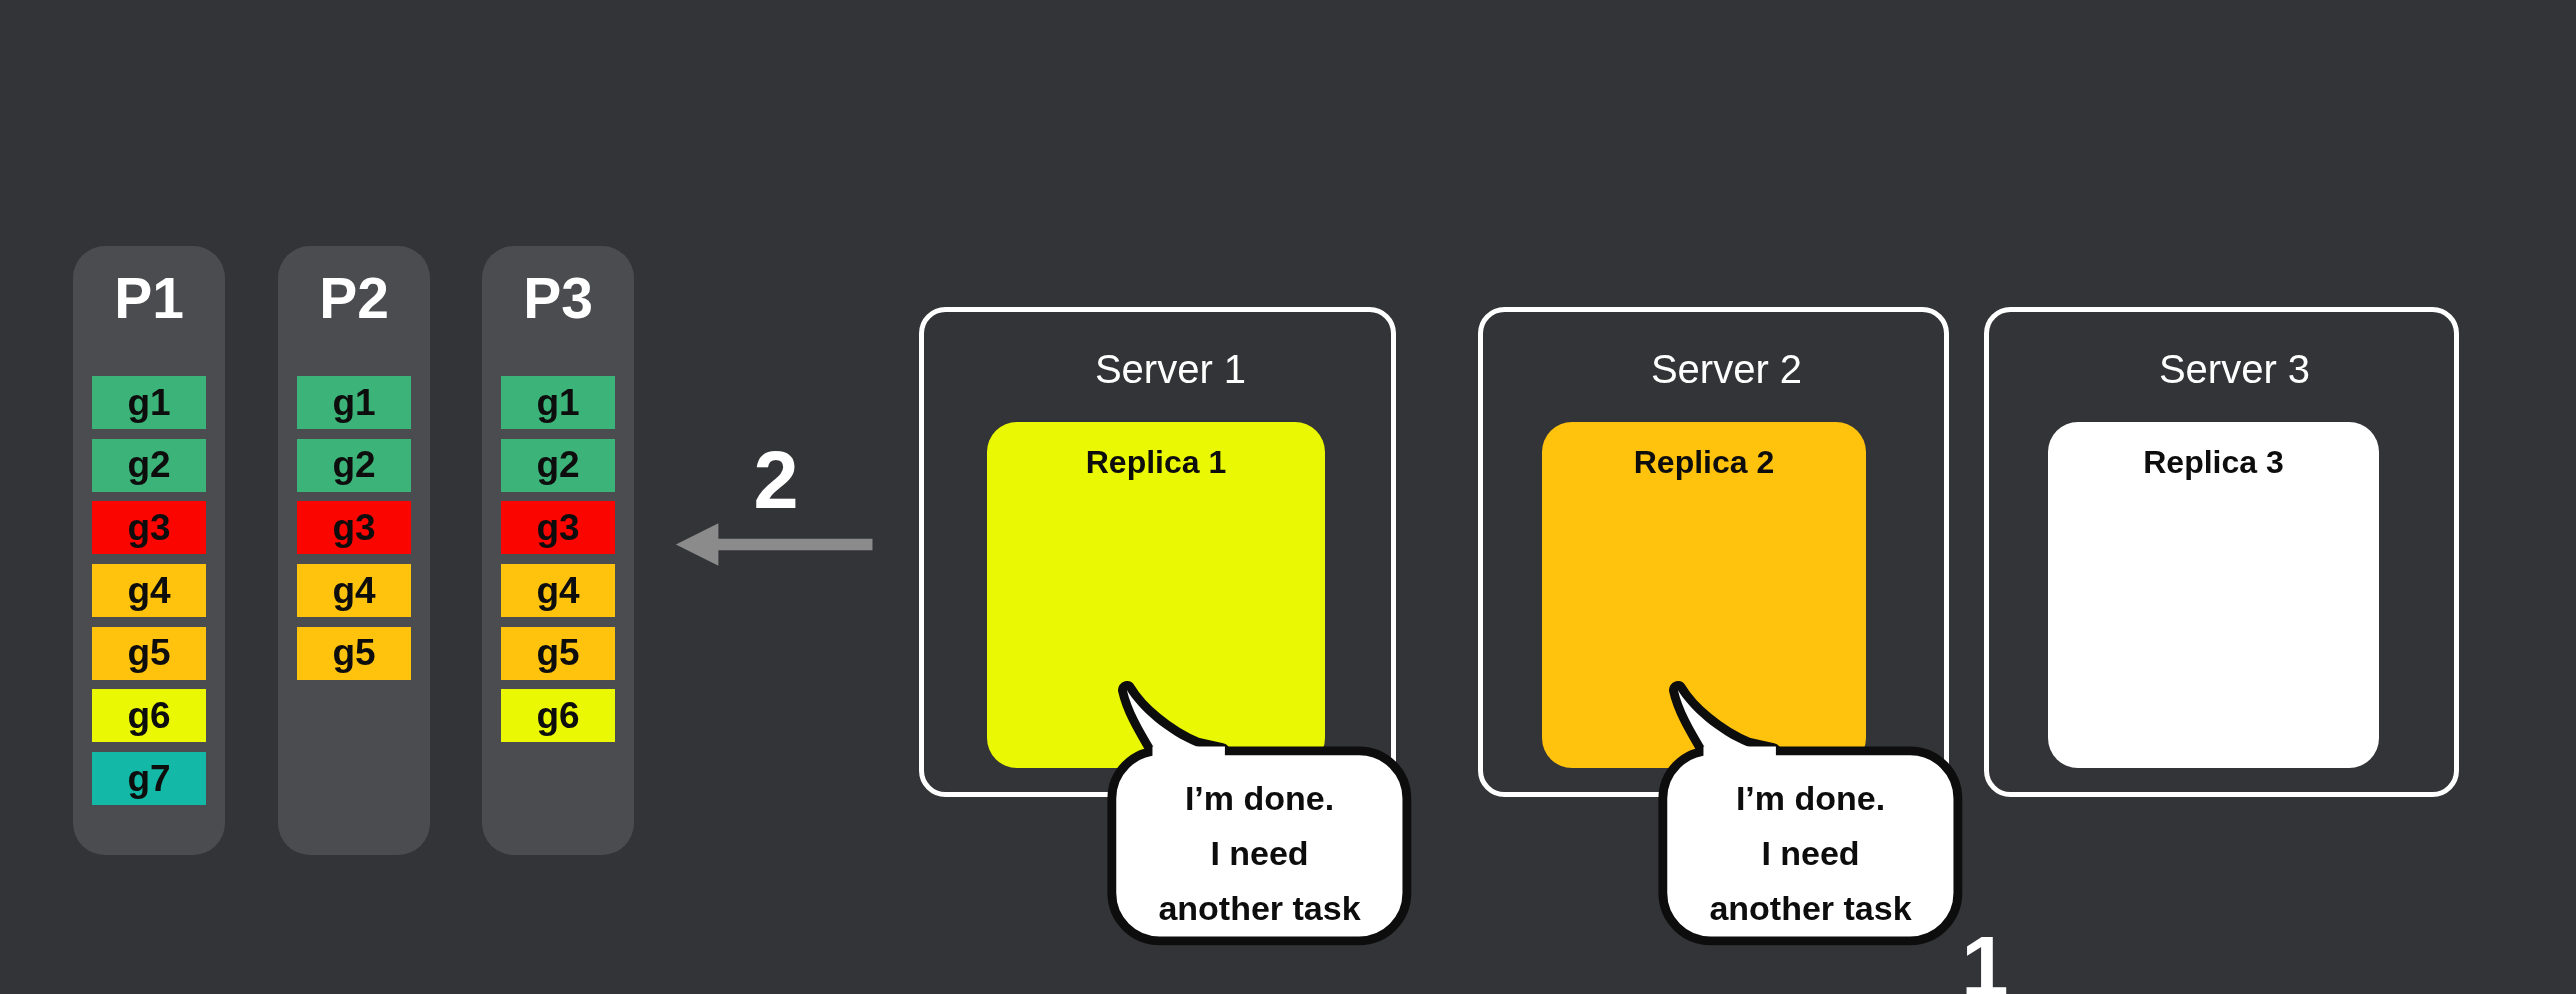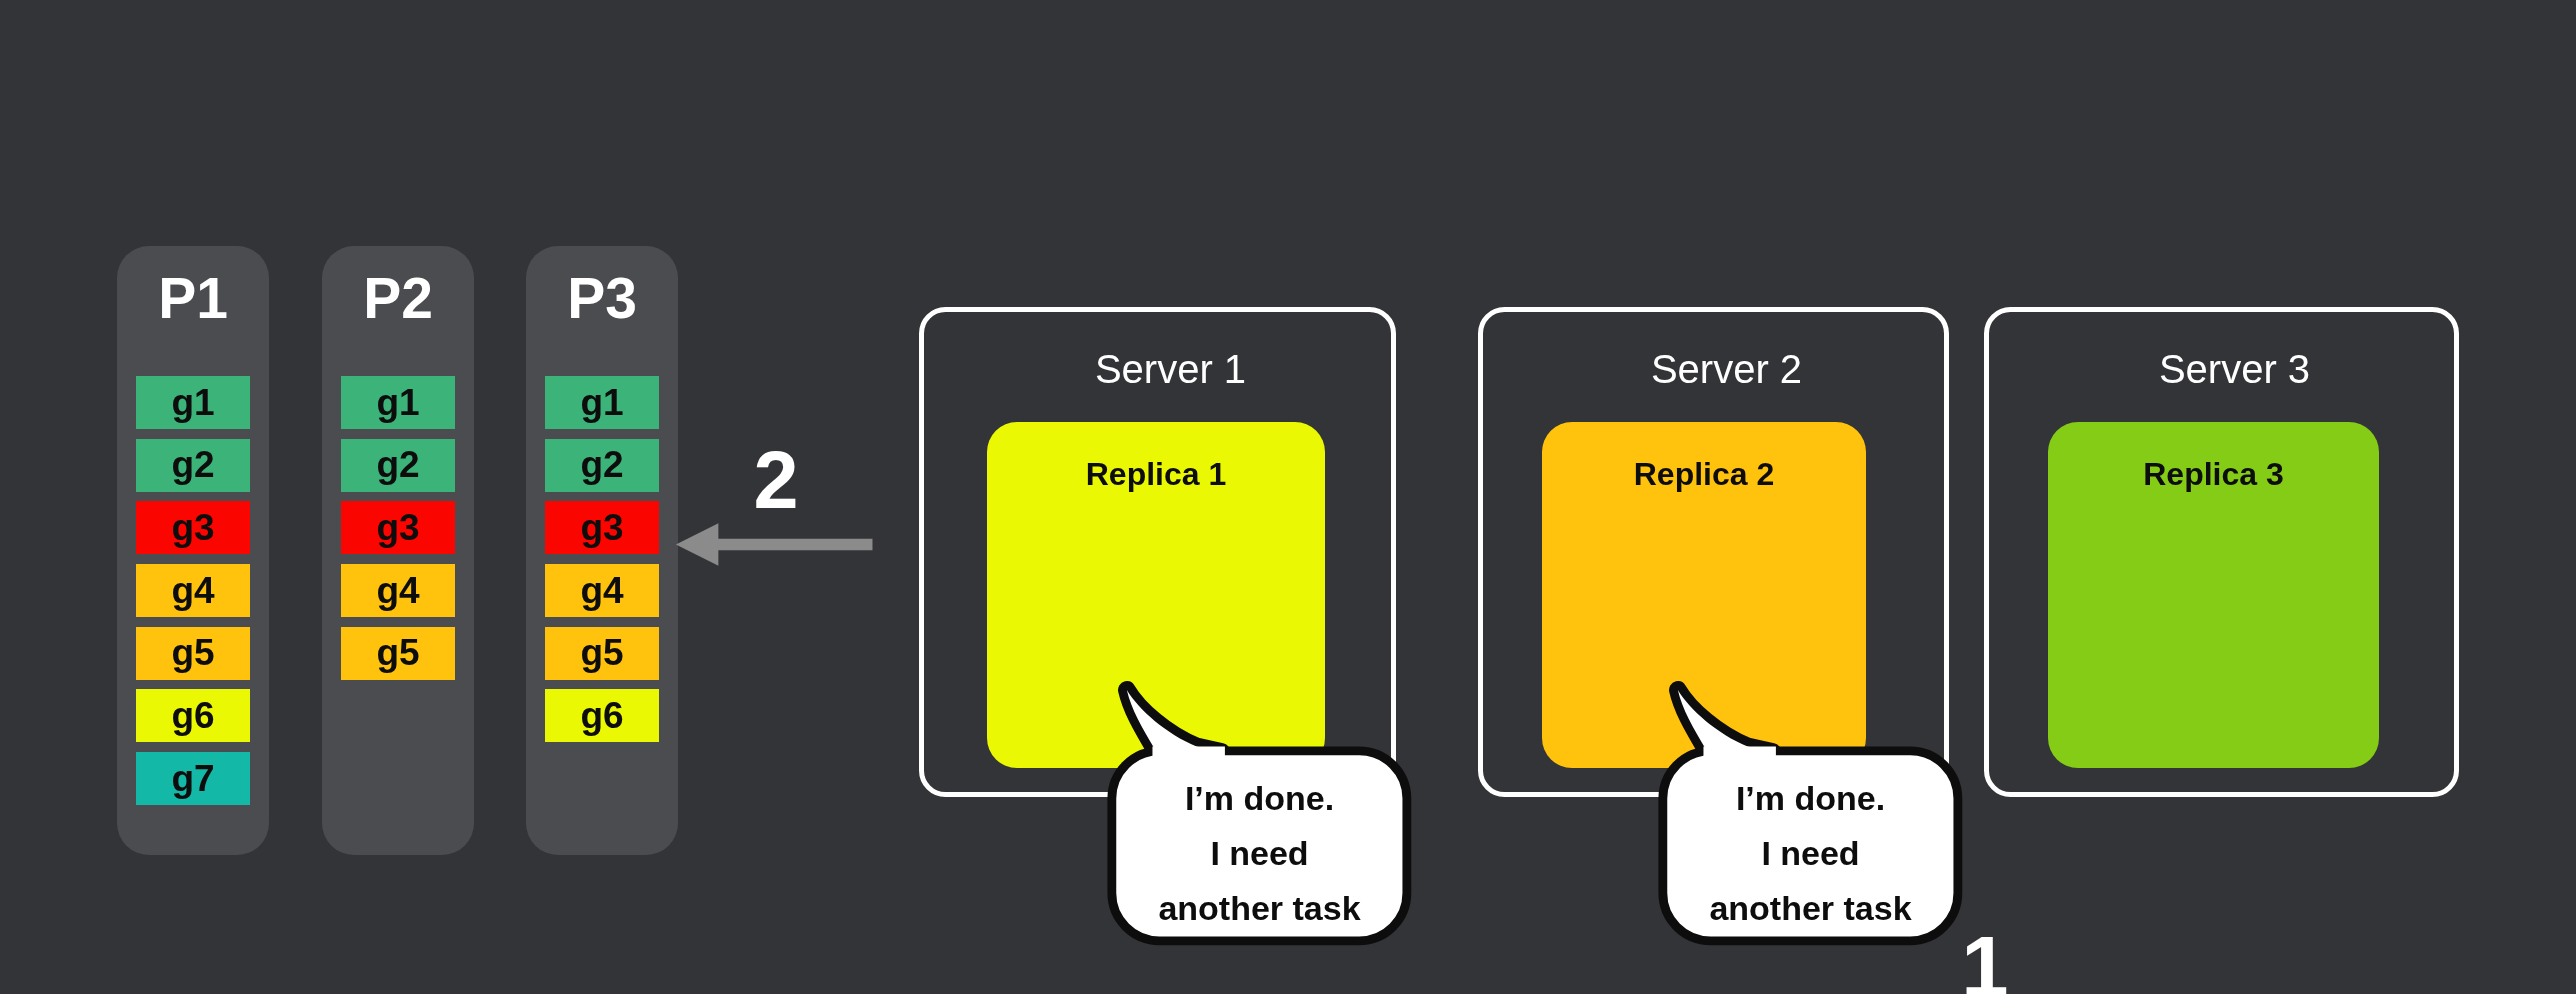--- a/index.html
+++ b/index.html
@@ -4,21 +4,21 @@
 <style>
   html,body{margin:0;padding:0;}
   body{
     width:2576px;height:994px;position:relative;overflow:hidden;
     background:var(--bg,#333437);
     font-family:"Liberation Sans",sans-serif;
   }
   
   .partition{
     position:absolute;top:246px;width:152px;height:609px;
-    background:var(--panel,#4b4c4f);border-radius:32px;margin-left:44px;
+    background:var(--panel,#4b4c4f);border-radius:32px;
   }
   .partition-title{
     margin-top:23px;text-align:center;
     font-size:57px;font-weight:bold;line-height:1.05;
     color:var(--light,#ffffff);
   }
   .task-list{position:absolute;top:130px;left:19.4px;right:19.4px;}
   .task-cell{
     height:53px;margin-bottom:9.7px;
     display:flex;align-items:center;justify-content:center;
@@ -44,21 +44,21 @@
   .server-title{
     margin-top:34px;text-align:center;
     font-size:40px;font-weight:500;line-height:1.15;
     color:var(--light,#ffffff);
   }
   .replica{position:absolute;top:110px;height:346px;border-radius:30px;}
   #replica-0{left:63px;width:338px;}
   #replica-1{left:59px;width:324px;}
   #replica-2{left:59px;width:331px;}
   .replica-title{
-    margin-top:34px;text-align:center;
+    margin-top:22px;text-align:center;
     font-size:32px;font-weight:bold;color:var(--dark,#0d0d0d);
   }
   
   .bubble-svg{position:absolute;width:318px;height:334px;top:621px;}
   #bubble-svg-0{left:1103px;}
   #bubble-svg-1{left:1654px;}
   .bubble-tail-stroke{fill:var(--bubble-fill,#ffffff);stroke:var(--bubble-border,#0d0d0d);stroke-width:20px;stroke-linejoin:round;}
   .bubble-rect{fill:var(--bubble-fill,#ffffff);stroke:var(--bubble-border,#0d0d0d);stroke-width:10px;}
   .bubble-seam,.bubble-tail-fill{fill:var(--bubble-fill,#ffffff);}
   .bubble-text{
@@ -125,21 +125,21 @@
   </div>
 </div>
 <div class="server" id="server-1">
   <div class="server-title">Server 2</div>
   <div class="replica" id="replica-1" style="background: rgb(255, 194, 13);">
     <div class="replica-title">Replica 2</div>
   </div>
 </div>
 <div class="server" id="server-2">
   <div class="server-title">Server 3</div>
-  <div class="replica" id="replica-2" style="background: #84cc16;">
+  <div class="replica" id="replica-2" style="background: #ffffff;">
     <div class="replica-title">Replica 3</div>
   </div>
 </div>
 
 <svg class="bubble-svg" id="bubble-svg-0" viewBox="0 0 360 378">
   <path class="bubble-tail-stroke" d="M 27 78 C 40 100 72 128 106 142 L 134 148 L 134 178 L 58 178 L 58 144 C 44 120 32 100 27 78 Z"></path>
   <rect class="bubble-rect" x="10" y="147" width="334" height="215" rx="54"></rect>
   <rect class="bubble-seam" x="56" y="142" width="82" height="22"></rect>
   <path class="bubble-tail-fill" d="M 27 78 C 40 100 72 128 106 142 L 134 148 L 134 178 L 58 178 L 58 144 C 44 120 32 100 27 78 Z"></path>
 </svg>

